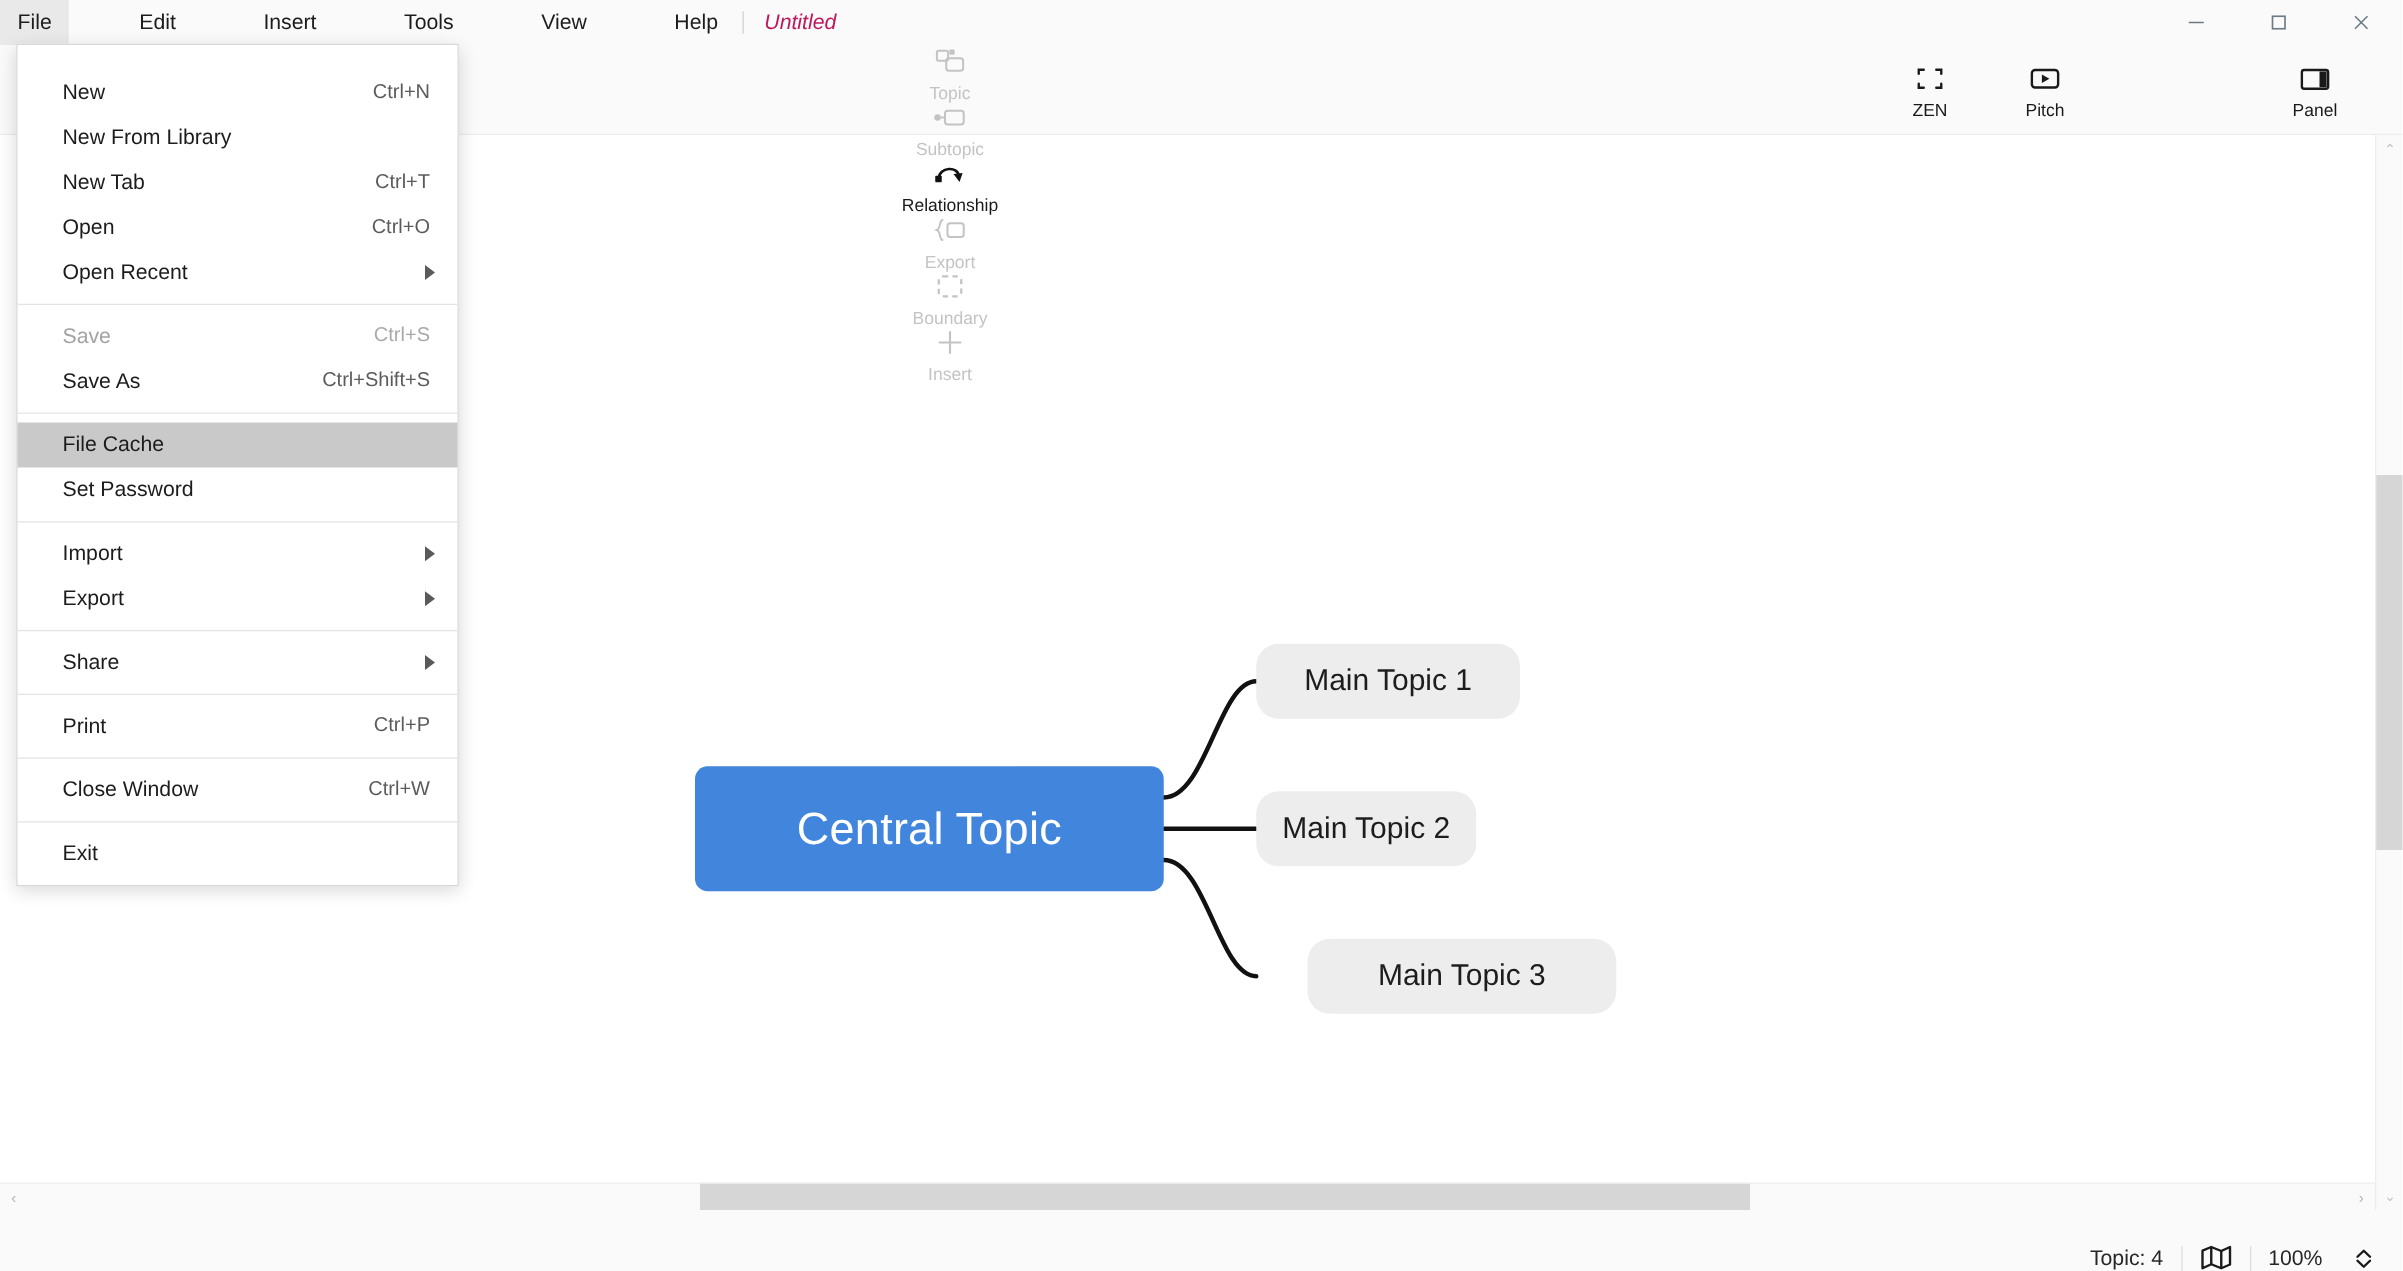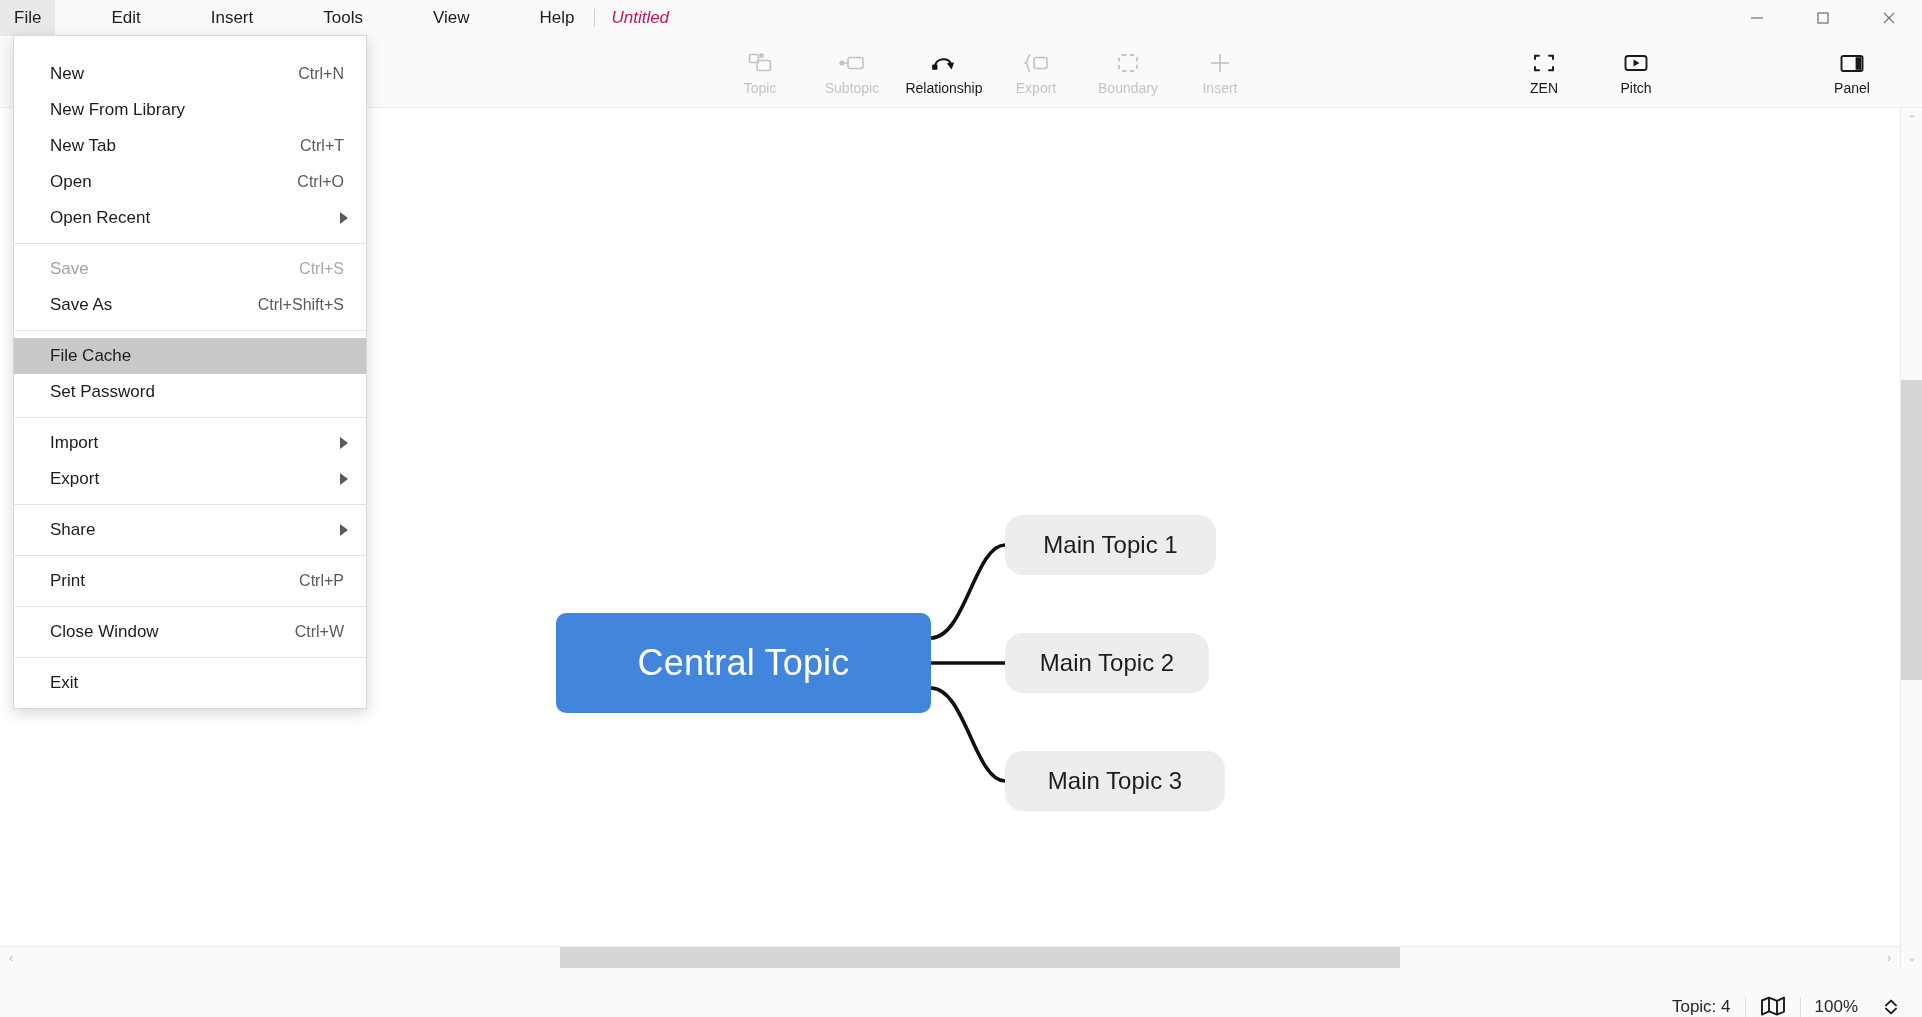--- a/index.html
+++ b/index.html
@@ -84,20 +84,21 @@
     z-index: 10;
   }
   .tb-center {
     position: absolute;
     left: 714px;
     top: 0;
     height: 72px;
     display: flex;
     align-items: center;
     gap: 0px;
+    flex-direction: column;
   }
   .tb-right {
     position: absolute;
     right: 24px;
     top: 0;
     height: 72px;
     display: flex;
     align-items: center;
   }
   .tb-btn {
@@ -140,22 +141,22 @@
     font-size: 36px;
     color: #ffffff;
     letter-spacing: 0.2px;
   }
   .node.main {
     border-radius: 18px;
     font-size: 24px;
     color: #1d1d1d;
   }
   .node.m1 { left: 1005px; top: 407px; width: 211px; height: 60px; }
-  .node.m2 { left: 1005px; top: 525px; width: 204px; height: 60px; }
-  .node.m3 { left: 1005px; top: 643px; width: 220px; height: 60px; }
+  .node.m2 { left: 1005px; top: 525px; width: 176px; height: 60px; }
+  .node.m3 { left: 1046px; top: 643px; width: 247px; height: 60px; }
 
   
   .hscroll {
     position: absolute;
     left: 0; top: 946px;
     width: 1900px; height: 22px;
     background: #fafafa;
     border-top: 1px solid #ededed;
     display: flex;
     align-items: center;

